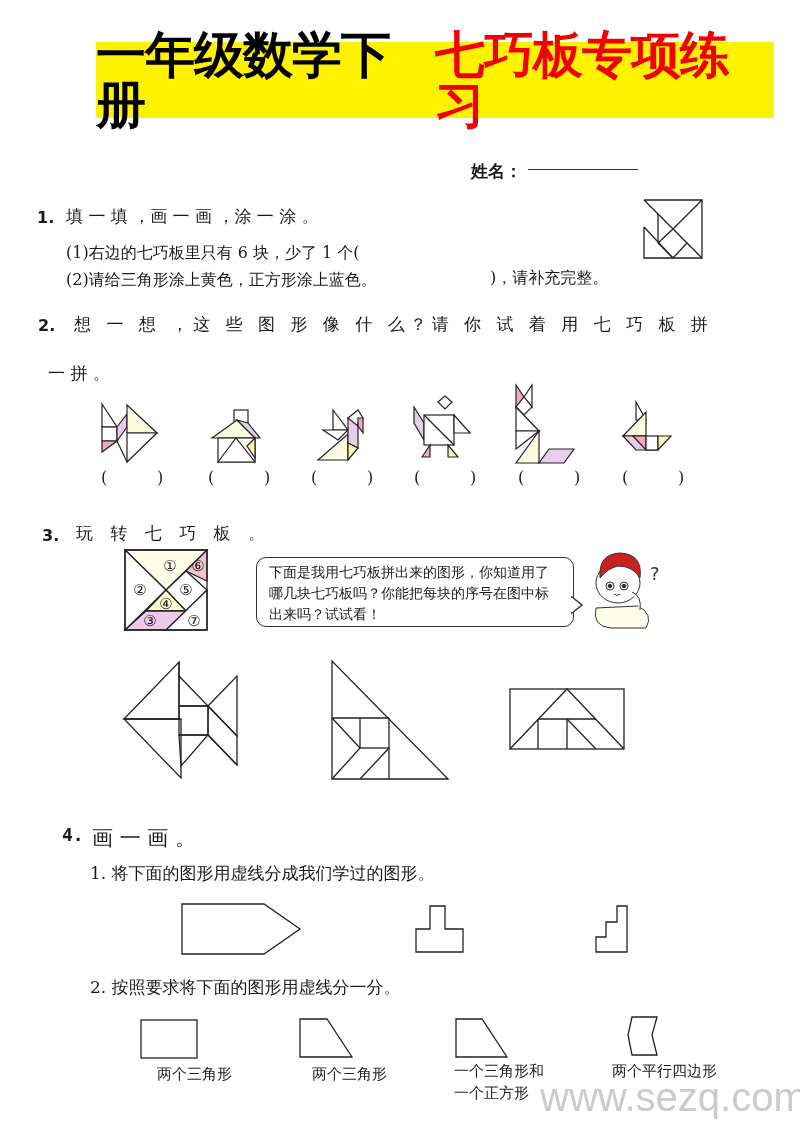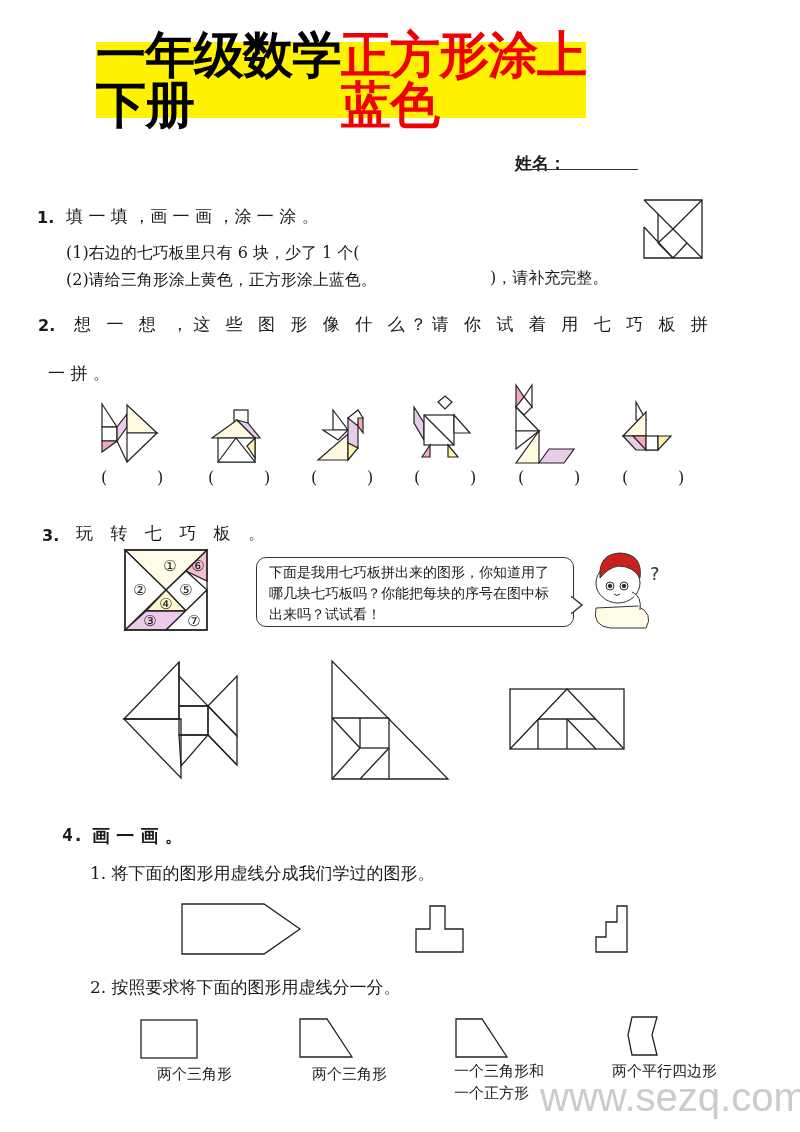--- a/index.html
+++ b/index.html
@@ -1,38 +1,38 @@
 <!DOCTYPE html>
 <html><head>
 <meta charset="utf-8">
 <style>
   html,body{margin:0;padding:0;background:#fff;}
   body{width:800px;height:1132px;position:relative;overflow:hidden;font-family:"DejaVu Sans",sans-serif;color:#1a1a1a;}
   .abs{position:absolute;}
-  .title-banner{left:96px;top:42px;width:490px;height:76px;background:#fff200;display:flex;align-items:center;justify-content:center;}
+  .title-banner{left:96px;top:42px;width:678px;height:76px;background:#fff200;display:flex;align-items:center;justify-content:center;}
   .title-banner span{font-family:"DejaVu Sans",sans-serif;font-weight:bold;font-size:50px;letter-spacing:-1px;line-height:1;}
   .t-black{color:#000;}
   .t-red{color:#f00000;}
-  .name-label{left:471px;top:152px;font-size:17px;font-weight:bold;margin-left:44px;}
+  .name-label{left:471px;top:160px;font-size:17px;font-weight:bold;}
   .name-line{left:528px;top:169px;width:110px;border-bottom:1.5px solid #333;}
   .qnum{font-family:"DejaVu Sans",sans-serif;font-weight:bold;font-size:16px;}
   .qtext{font-family:"DejaVu Serif",serif;font-size:17px;text-align:center;}
   .sub{font-family:"DejaVu Serif",serif;font-size:16px;}
   .paren{font-family:"DejaVu Serif",serif;font-size:16px;position:absolute;}
   svg{overflow:visible;}
   .bubble{left:256px;top:557px;width:318px;height:70px;border:1.5px solid #333;border-radius:10px;background:#fff;padding:4px 12px;box-sizing:border-box;font-family:"DejaVu Serif",serif;font-size:14px;line-height:21px;}
   .caption{font-family:"DejaVu Serif",serif;font-size:15px;margin-left:16px;}
   .watermark{left:540px;top:1075px;font-family:"Liberation Sans",sans-serif;font-size:40px;color:rgba(160,160,160,0.55);letter-spacing:0px;}
 </style>
 </head>
 <body>
 
 <div class="abs title-banner">
   <span class="t-black">一年级数学下册</span>
-    <span class="t-red">正方形涂上蓝色</span>
+    <span class="t-red">七巧板专项练习</span>
 </div>
 
 <div class="abs name-label">姓名：</div>
 <div class="abs name-line"></div>
 
 <div class="abs qnum" style="left:37px;top:208px;">1.</div>
 <div class="abs qtext" style="left:66px;top:205px;">填 一 填 ，画 一 画 ，涂 一 涂 。</div>
 <div class="abs sub" style="left:66px;top:243px;">(1)右边的七巧板里只有 6 块，少了 1 个(</div>
 <div class="abs" style="left:420px;top:262px;width:60px;height:1px;"></div>
 <div class="abs sub" style="left:490px;top:243px;margin-top:25px;">)，请补充完整。</div>
@@ -222,21 +222,21 @@
     <rect x="2" y="2" width="114" height="60"></rect>
     <polyline points="2,62 59,2 116,62"></polyline>
     <line x1="30" y1="32" x2="88" y2="32"></line>
     <line x1="30" y1="32" x2="30" y2="62"></line>
     <line x1="59" y1="32" x2="59" y2="62"></line>
     <line x1="59" y1="32" x2="88" y2="62"></line>
   </g>
 </svg>
 
 <div class="abs" style="left:62px;top:824px;font-family:'DejaVu Sans Mono',monospace;font-size:18px;font-weight:bold;">4.</div>
-<div class="abs" style="left:92px;top:824px;font-family:'DejaVu Serif',serif;font-size:18px;font-weight:bold;">画 一 画 。</div>
+<div class="abs" style="left:92px;top:824px;font-family:'DejaVu Serif',serif;font-size:21px;font-weight:normal;">画 一 画 。</div>
 <div class="abs sub" style="left:90px;top:862px;font-size:17px;">1. 将下面的图形用虚线分成我们学过的图形。</div>
 
 <svg class="abs" style="left:180px;top:902px;" width="124" height="54">
   <polygon points="2,2 84,2 120,27 84,52 2,52" fill="none" stroke="#222" stroke-width="1.3"></polygon>
 </svg>
 <svg class="abs" style="left:414px;top:904px;" width="52" height="50">
   <polygon points="16,2 31,2 31,25 49,25 49,48 2,48 2,25 16,25" fill="none" stroke="#222" stroke-width="1.3"></polygon>
 </svg>
 <svg class="abs" style="left:594px;top:904px;" width="36" height="50">
   <polygon points="23,2 33,2 33,48 2,48 2,33 12,33 12,18 23,18" fill="none" stroke="#222" stroke-width="1.3"></polygon>

